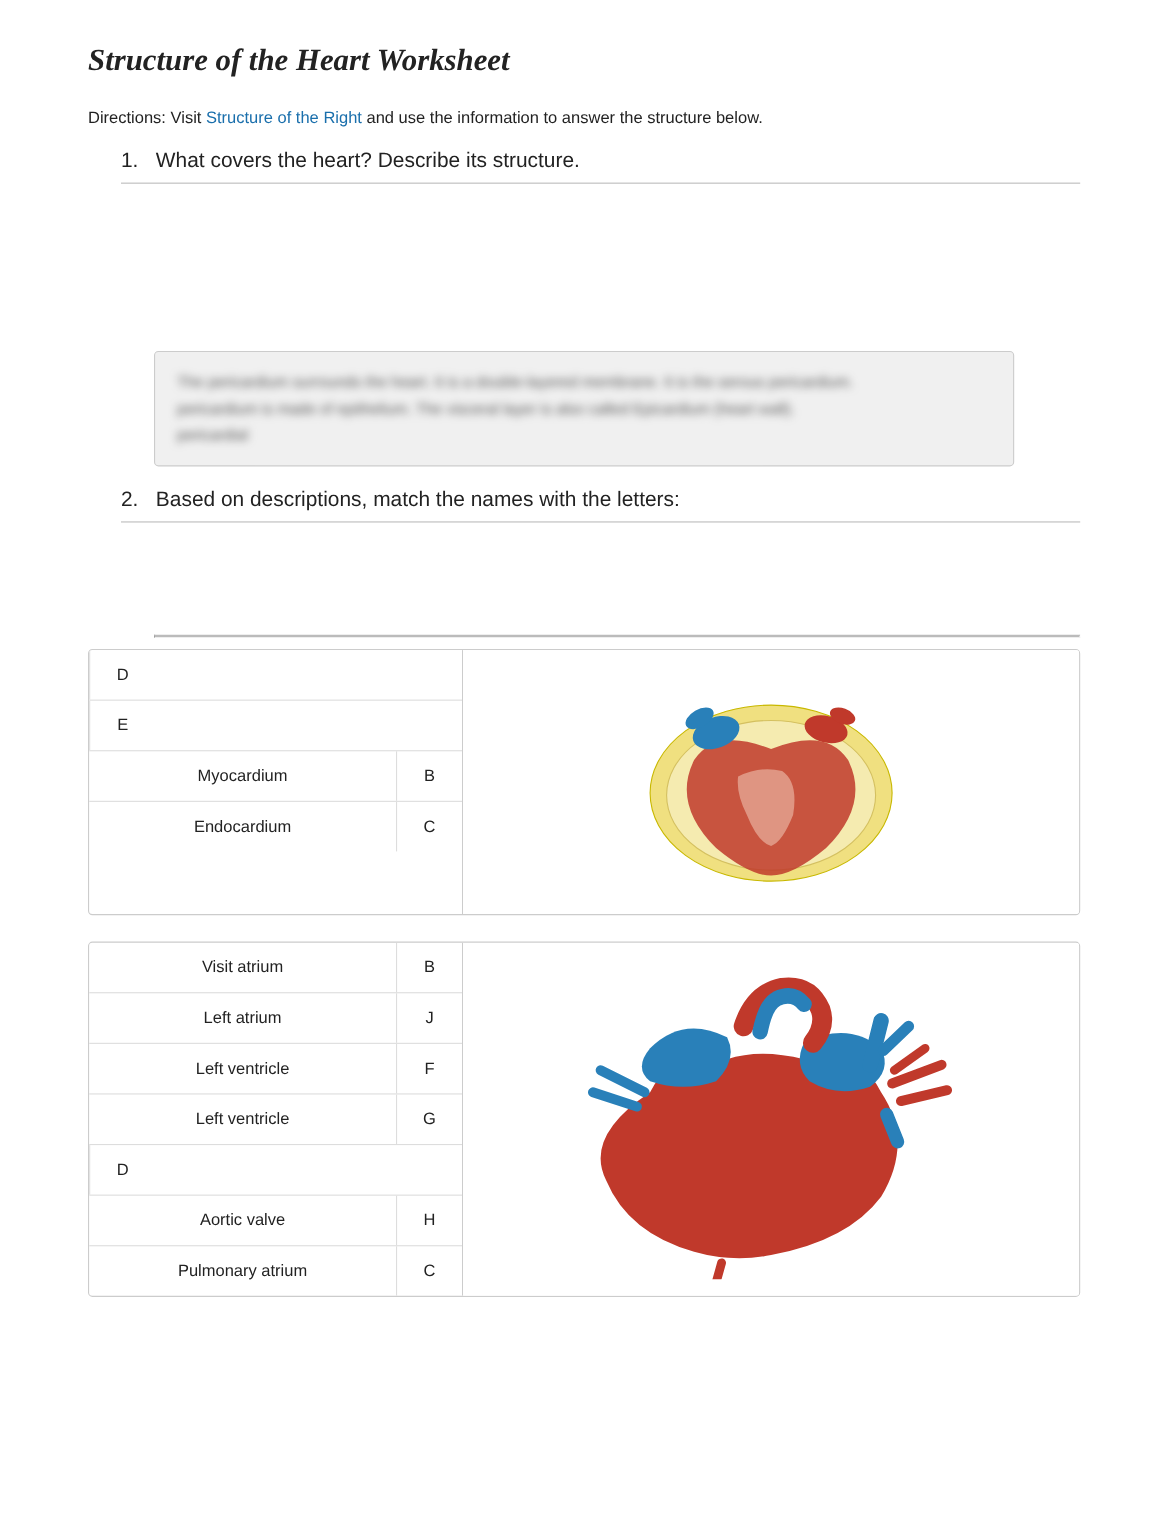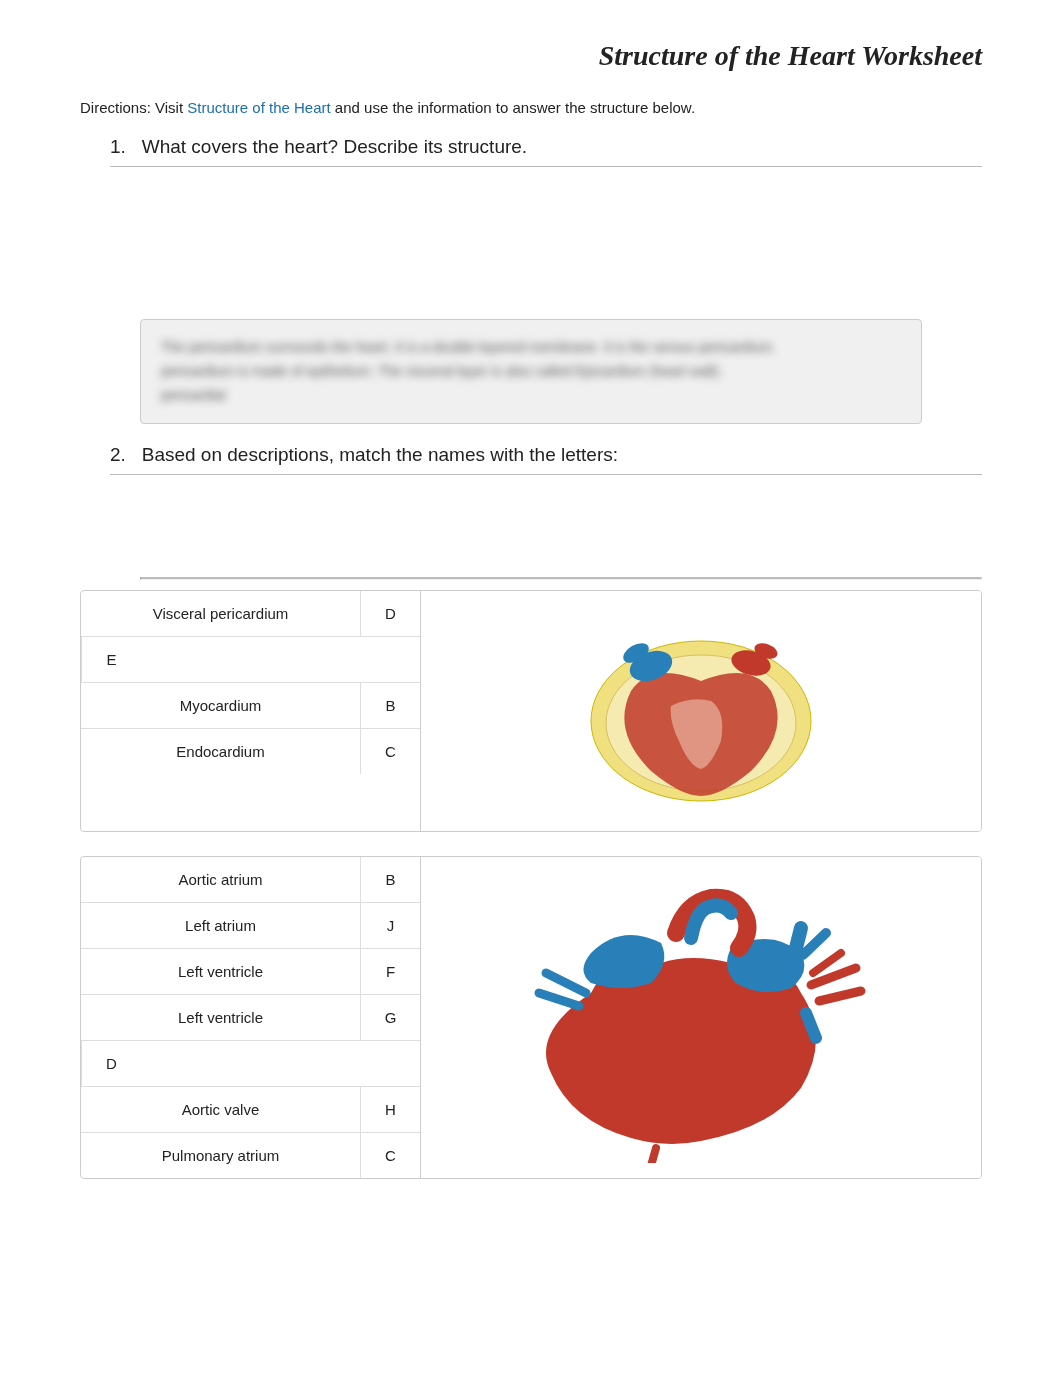--- a/index.html
+++ b/index.html
@@ -5,21 +5,21 @@
     * { box-sizing: border-box; margin: 0; padding: 0; }
     body {
       font-family: Arial, sans-serif;
       background: #fff;
       color: #222;
       width: 1062px;
       min-height: 1377px;
       padding: 40px 80px;
     }
     h1 {
-      text-align: right;
+      text-align: left;
       font-size: 28px;
       font-weight: bold;
       font-family: 'Georgia', serif;
       margin-bottom: 24px;
       color: #222;
       text-decoration: none;
       font-style: italic;
     }
     .directions {
       font-size: 15px;
@@ -111,21 +111,21 @@
       border-top: 2px solid #bbb;
       margin: 10px 0 10px 0;
     }
   </style>
 </head>
 <body>
 
 <h1>Structure of the Heart Worksheet</h1>
 
 <div class="directions">
-  <span>Directions: Visit </span><a href="#">Structure of the Heart</a><span> and use the information to answer the structure below.</span>
+  <span>Directions: Visit </span><a href="#">Structure of the Right</a><span> and use the information to answer the structure below.</span>
 </div>
 
 <div class="question">
   <span>1.</span>&nbsp;&nbsp;
   <span>What covers the heart? Describe its structure.</span>
   <hr class="divider-line">
 </div>
 
 <div class="answer-area"></div>
 
@@ -143,21 +143,20 @@
   <hr class="divider-line">
 </div>
 
 <div class="section-gap"></div>
 
 <hr class="q2-line" style="margin-left:60px; margin-right:0;">
 
 <div class="match-table-section">
   <div class="match-left">
     <div class="match-row">
-      <div class="match-name">Visceral pericardium</div>
       <div class="match-letter">D</div>
     </div>
     <div class="match-row">
       <div class="match-letter">E</div>
     </div>
     <div class="match-row">
       <div class="match-name">Myocardium</div>
       <div class="match-letter">B</div>
     </div>
     <div class="match-row">
@@ -183,21 +182,21 @@
 
       <path d="M120,95 Q140,85 160,90 Q175,100 170,130 Q160,155 150,158 Q138,155 128,130 Q118,110 120,95Z" fill="#e8b0a0" opacity="0.7"></path>
 
     </svg>
   </div>
 </div>
 
 <div class="match-table-section" style="margin-top: 16px;">
   <div class="match-left">
     <div class="match-row">
-      <div class="match-name">Aortic atrium</div>
+      <div class="match-name">Visit atrium</div>
       <div class="match-letter">B</div>
     </div>
     <div class="match-row">
       <div class="match-name">Left atrium</div>
       <div class="match-letter">J</div>
     </div>
     <div class="match-row">
       <div class="match-name">Left ventricle</div>
       <div class="match-letter">F</div>
     </div>

